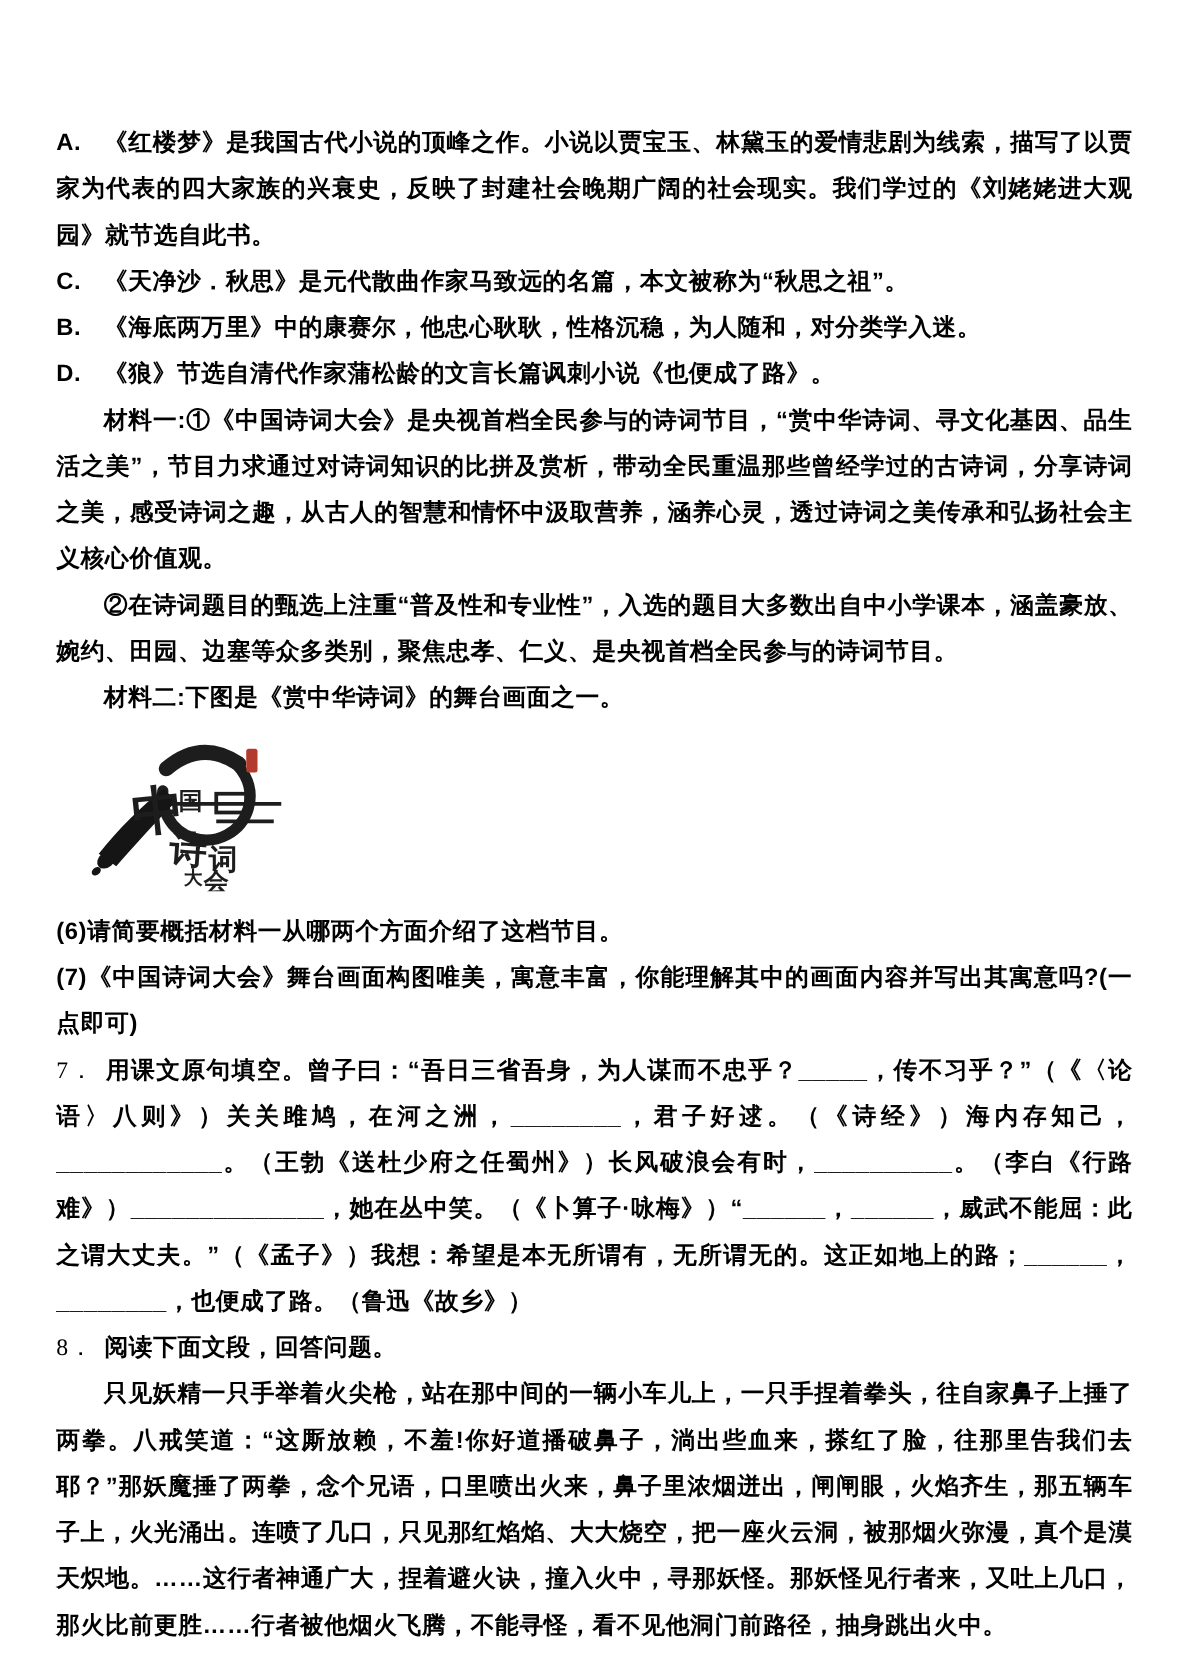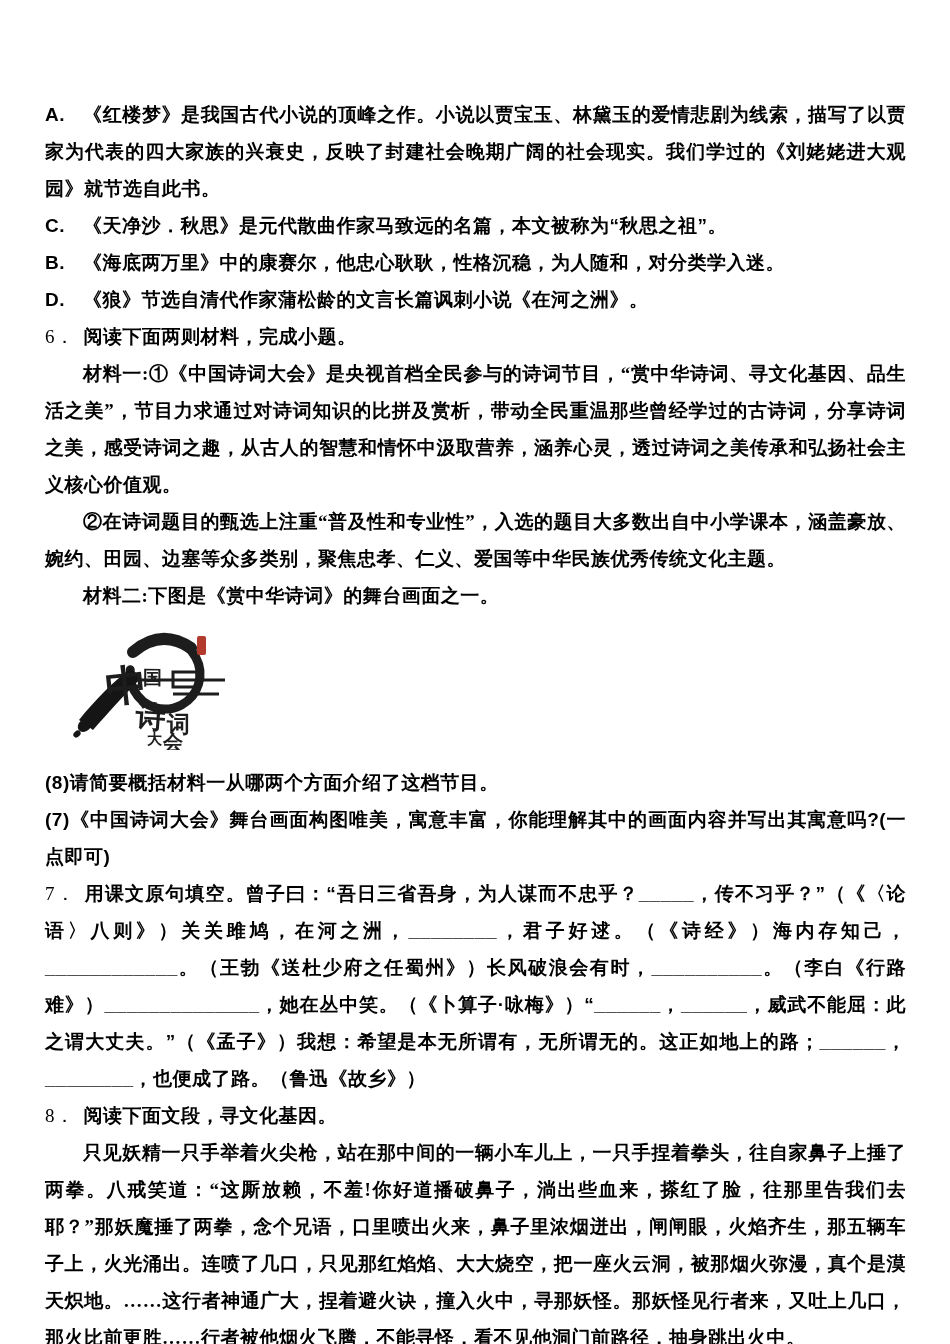--- a/index.html
+++ b/index.html
@@ -14,21 +14,21 @@
     overflow:hidden;
   }
   p{margin:0;}
   .line{
     font-size:19px;
     line-height:37px;
     text-align:justify;
     letter-spacing:0.5px;
   }
   .hei{font-family:"Liberation Sans",sans-serif;font-weight:700;}
-  .kai{font-family:Liberation Serif, serif;font-weight:600;}
+  .kai{font-family:Liberation Sans, sans-serif;font-weight:600;}
   .indent{text-indent:2em;}
   .opt-label{display:inline-block;min-width:38px;}
   .num{
     font-family:"Liberation Serif",serif;
     font-weight:400;
     margin-right:9px;
   }
   .logo-wrap{
     width:160px;height:128px;
     margin:8px 0 14px 28px;
@@ -38,27 +38,26 @@
 <body>
 
 <div class="page">
 
   <p class="line hei"><span class="opt-label">A.</span><span>《红楼梦》是我国古代小说的顶峰之作。小说以贾宝玉、林黛玉的爱情悲剧为线索，描写了以贾家为代表的四大家族的兴衰史，反映了封建社会晚期广阔的社会现实。我们学过的《刘姥姥进大观园》就节选自此书。</span></p>
 
   <p class="line hei"><span class="opt-label">C.</span><span>《天净沙．秋思》是元代散曲作家马致远的名篇，本文被称为“秋思之祖”。</span></p>
 
   <p class="line hei"><span class="opt-label">B.</span><span>《海底两万里》中的康赛尔，他忠心耿耿，性格沉稳，为人随和，对分类学入迷。</span></p>
 
-  <p class="line hei"><span class="opt-label">D.</span><span>《狼》节选自清代作家蒲松龄的文言长篇讽刺小说《在河之洲》。</span></p>
+  <p class="line hei"><span class="opt-label">D.</span><span>《狼》节选自清代作家蒲松龄的文言长篇讽刺小说《也便成了路》。</span></p>
 
-  <p class="line hei"><span class="num">6．</span><span>阅读下面两则材料，完成小题。</span></p>
 
   <p class="line kai indent">材料一:①《中国诗词大会》是央视首档全民参与的诗词节目，“赏中华诗词、寻文化基因、品生活之美”，节目力求通过对诗词知识的比拼及赏析，带动全民重温那些曾经学过的古诗词，分享诗词之美，感受诗词之趣，从古人的智慧和情怀中汲取营养，涵养心灵，透过诗词之美传承和弘扬社会主义核心价值观。</p>
 
-  <p class="line kai indent">②在诗词题目的甄选上注重“普及性和专业性”，入选的题目大多数出自中小学课本，涵盖豪放、婉约、田园、边塞等众多类别，聚焦忠孝、仁义、爱国等中华民族优秀传统文化主题。</p>
+  <p class="line kai indent">②在诗词题目的甄选上注重“普及性和专业性”，入选的题目大多数出自中小学课本，涵盖豪放、婉约、田园、边塞等众多类别，聚焦忠孝、仁义、是央视首档全民参与的诗词节目。</p>
 
   <p class="line kai indent">材料二:下图是《赏中华诗词》的舞台画面之一。</p>
 
   <div class="logo-wrap">
     <svg viewBox="0 0 160 128" width="160" height="128">
 
       <g>
         <circle cx="92" cy="52" r="35" fill="none" stroke="#1d1d1d" stroke-width="9" stroke-dasharray="186 34" stroke-linecap="round" transform="rotate(-118 92 52)"></circle>
         <path d="M60 30 Q 88 6 118 26" fill="none" stroke="#1d1d1d" stroke-width="12" stroke-linecap="round"></path>
       </g>
@@ -81,23 +80,23 @@
         <text x="34" y="80" font-size="42" transform="rotate(-6 34 80)">中</text>
         <text x="70" y="62" font-size="19">国</text>
         <text x="62" y="104" font-size="30" transform="rotate(4 62 104)">诗</text>
         <text x="94" y="110" font-size="23">词</text>
         <text x="74" y="122" font-size="15">大</text>
         <text x="90" y="127" font-size="20">会</text>
       </g>
     </svg>
   </div>
 
-  <p class="line hei">(8)请简要概括材料一从哪两个方面介绍了这档节目。</p>
+  <p class="line hei">(6)请简要概括材料一从哪两个方面介绍了这档节目。</p>
 
   <p class="line hei">(7)《中国诗词大会》舞台画面构图唯美，寓意丰富，你能理解其中的画面内容并写出其寓意吗?(一点即可)</p>
 
   <p class="line hei"><span class="num">7．</span><span>用课文原句填空。曾子曰：“吾日三省吾身，为人谋而不忠乎？_____，传不习乎？”（《〈论语〉八则》）关关雎鸠，在河之洲，________，君子好逑。（《诗经》）海内存知己，____________。（王勃《送杜少府之任蜀州》）长风破浪会有时，__________。（李白《行路难》）______________，她在丛中笑。（《卜算子·咏梅》）“______，______，威武不能屈：此之谓大丈夫。”（《孟子》）我想：希望是本无所谓有，无所谓无的。这正如地上的路；______，________，也便成了路。（鲁迅《故乡》）</span></p>
 
-  <p class="line hei"><span class="num">8．</span><span>阅读下面文段，寻文化基因。</span></p>
+  <p class="line hei"><span class="num">8．</span><span>阅读下面文段，回答问题。</span></p>
 
   <p class="line kai indent">只见妖精一只手举着火尖枪，站在那中间的一辆小车儿上，一只手捏着拳头，往自家鼻子上捶了两拳。八戒笑道：“这厮放赖，不羞!你好道播破鼻子，淌出些血来，搽红了脸，往那里告我们去耶？”那妖魔捶了两拳，念个兄语，口里喷出火来，鼻子里浓烟迸出，闸闸眼，火焰齐生，那五辆车子上，火光涌出。连喷了几口，只见那红焰焰、大大烧空，把一座火云洞，被那烟火弥漫，真个是漠天炽地。……这行者神通广大，捏着避火诀，撞入火中，寻那妖怪。那妖怪见行者来，又吐上几口，那火比前更胜……行者被他烟火飞腾，不能寻怪，看不见他洞门前路径，抽身跳出火中。</p>
 
 </div>
 
 </body></html>

